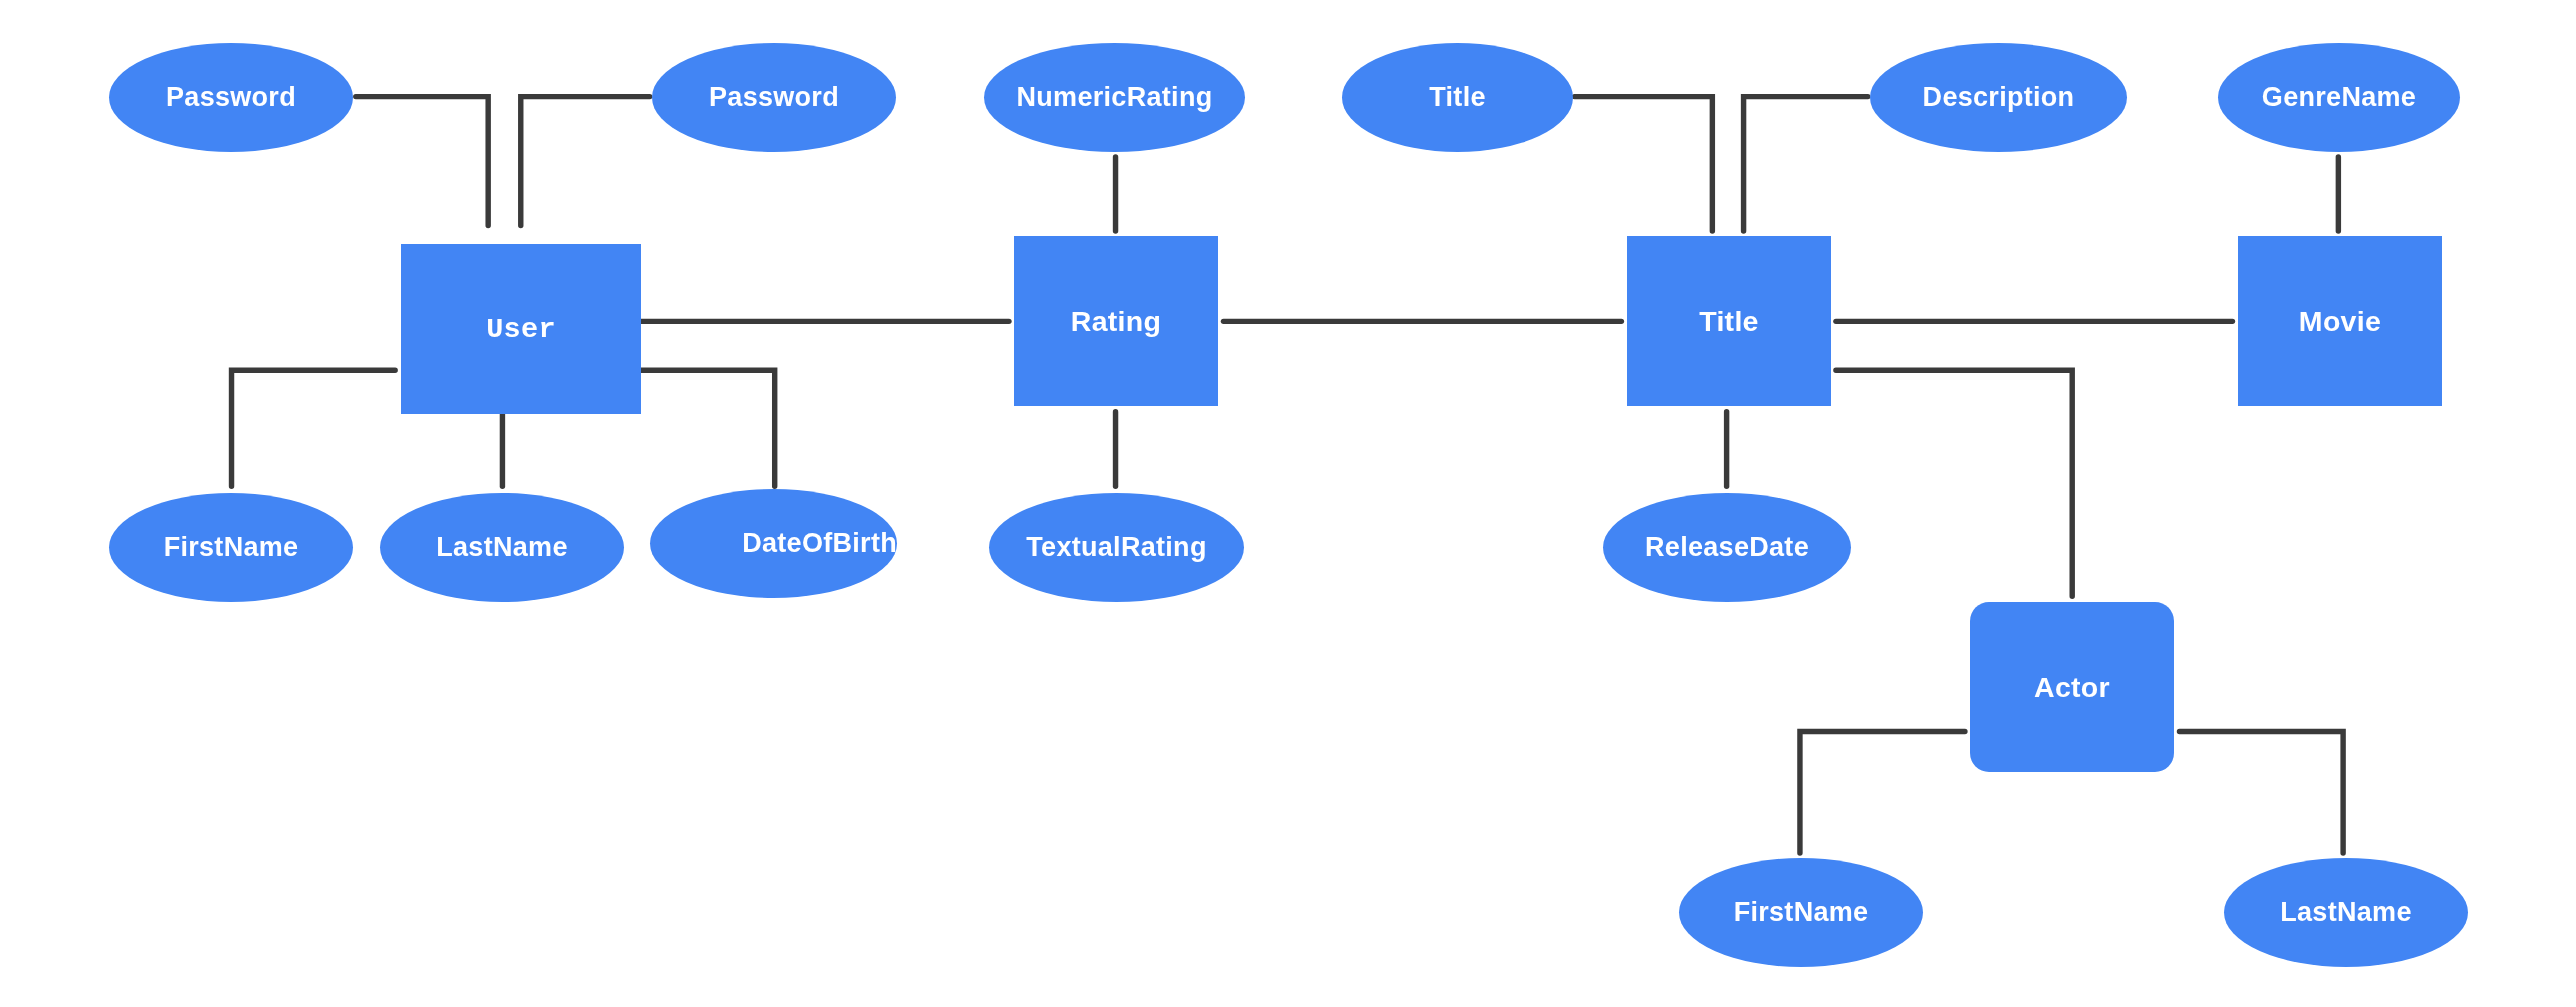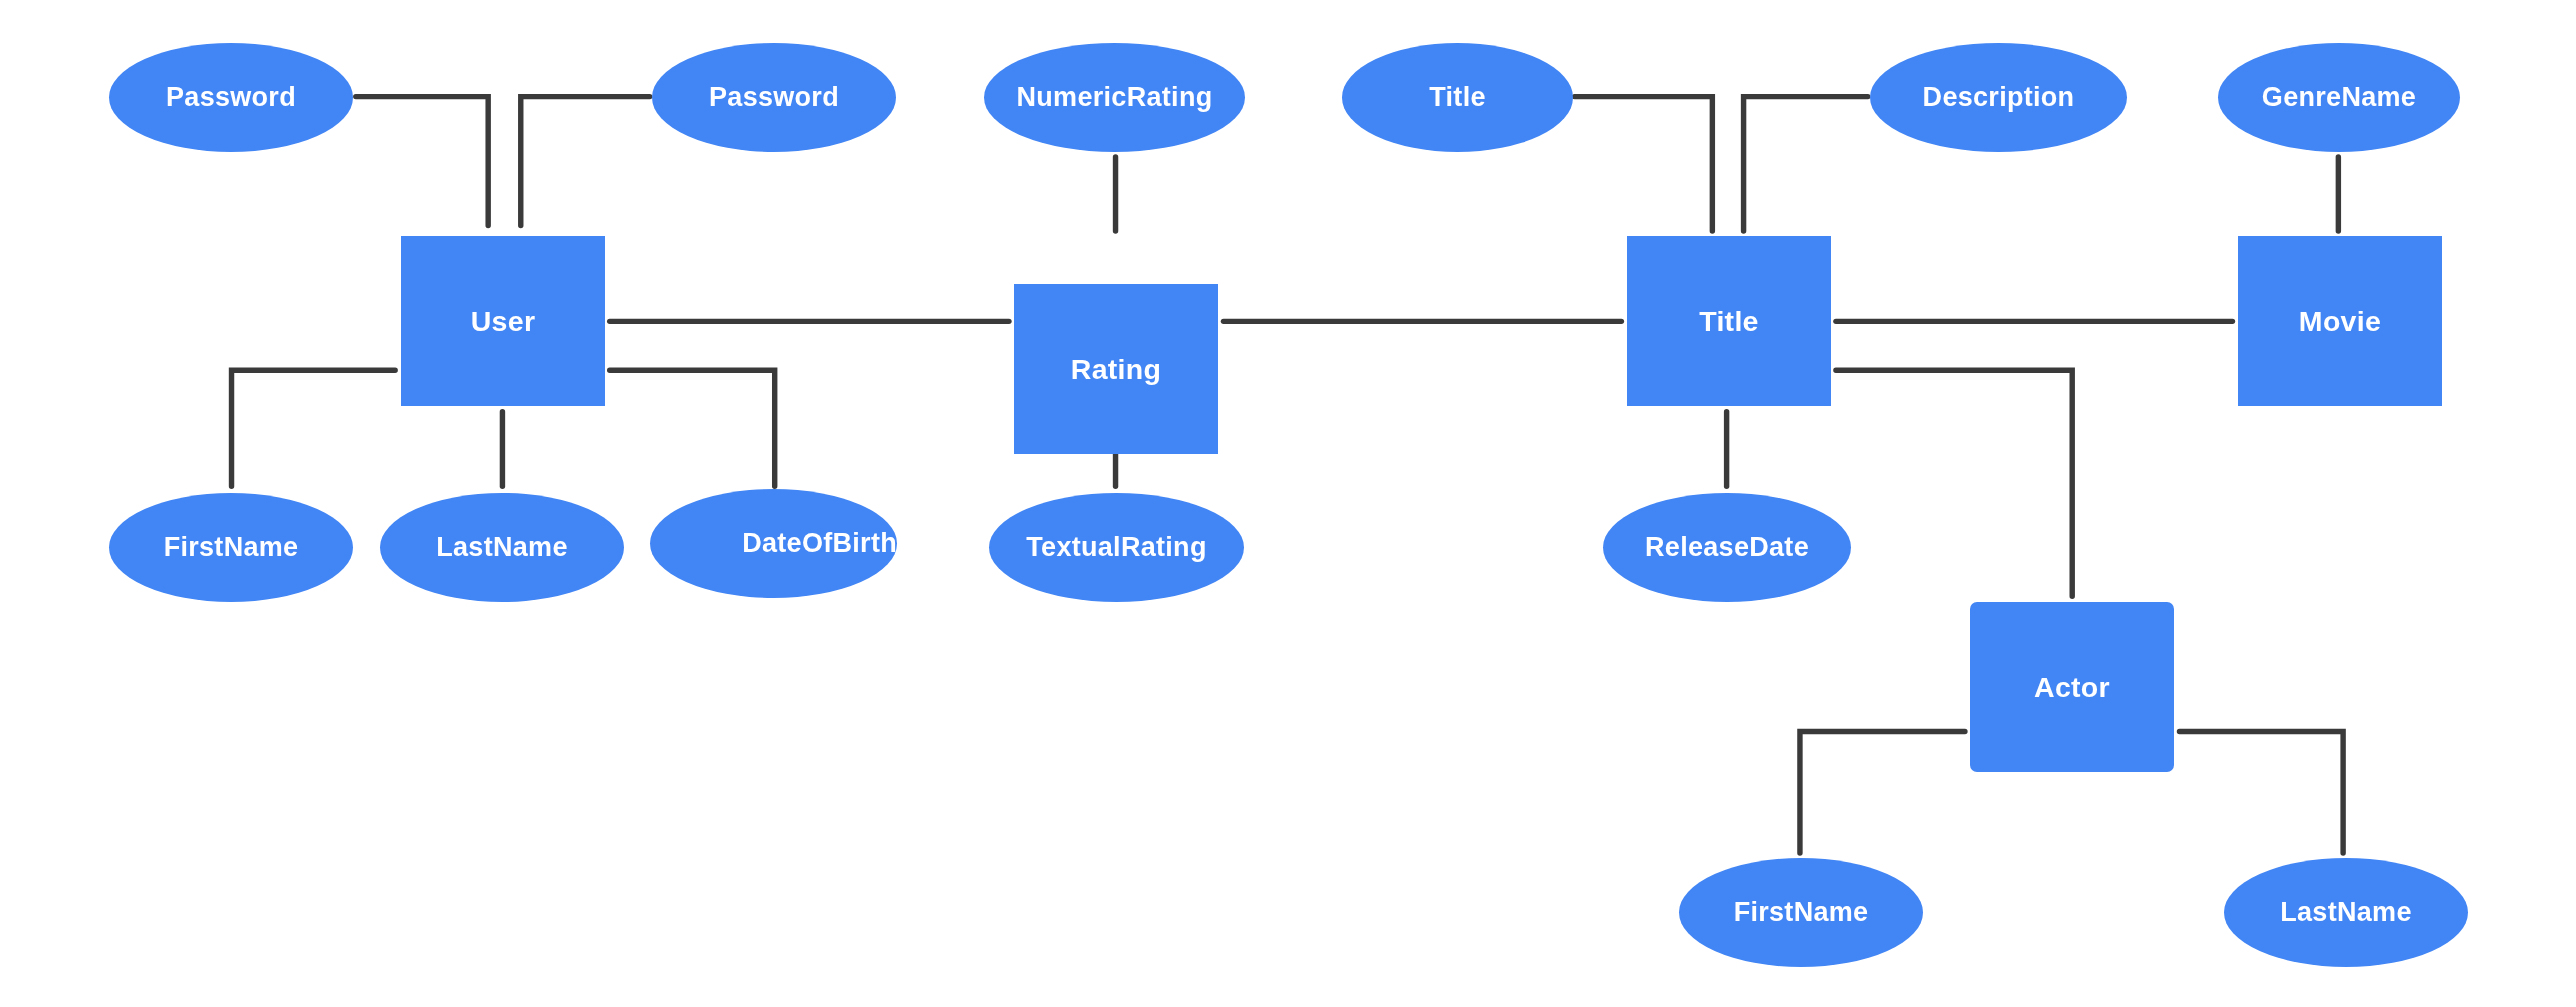--- a/index.html
+++ b/index.html
@@ -45,33 +45,33 @@
       <polyline points="2319,142 2522,142 2522,340" fill="none" stroke="#3a3a3a" stroke-width="8" stroke-linecap="round" stroke-linejoin="miter"></polyline>
       <polyline points="2751,142 2568,142 2568,340" fill="none" stroke="#3a3a3a" stroke-width="8" stroke-linecap="round" stroke-linejoin="miter"></polyline>
       <polyline points="2543,606 2543,716" fill="none" stroke="#3a3a3a" stroke-width="8" stroke-linecap="round" stroke-linejoin="miter"></polyline>
       <polyline points="2704,473 3288,473" fill="none" stroke="#3a3a3a" stroke-width="8" stroke-linecap="round" stroke-linejoin="miter"></polyline>
       <polyline points="3444,231 3444,340" fill="none" stroke="#3a3a3a" stroke-width="8" stroke-linecap="round" stroke-linejoin="miter"></polyline>
       <polyline points="2704,545 3052,545 3052,878" fill="none" stroke="#3a3a3a" stroke-width="8" stroke-linecap="round" stroke-linejoin="miter"></polyline>
       <polyline points="2894,1077 2651,1077 2651,1256" fill="none" stroke="#3a3a3a" stroke-width="8" stroke-linecap="round" stroke-linejoin="miter"></polyline>
       <polyline points="3210,1077 3451,1077 3451,1256" fill="none" stroke="#3a3a3a" stroke-width="8" stroke-linecap="round" stroke-linejoin="miter"></polyline>
     </svg>
   <div id="nodes">
-      <div class="node entity" style="left: 401px; top: 236px; width: 204px; height: 170px;">
+      <div class="node entity" style="left: 401px; top: 244px; width: 240px; height: 170px; font-family: Liberation Mono, monospace;">
         <span class="node-label">User</span>
       </div>
-      <div class="node entity" style="left: 1014px; top: 236px; width: 204px; height: 170px; margin-top: 48px;">
+      <div class="node entity" style="left: 1014px; top: 236px; width: 204px; height: 170px;">
         <span class="node-label">Rating</span>
       </div>
       <div class="node entity" style="left: 1627px; top: 236px; width: 204px; height: 170px;">
         <span class="node-label">Title</span>
       </div>
       <div class="node entity" style="left: 2238px; top: 236px; width: 204px; height: 170px;">
         <span class="node-label">Movie</span>
       </div>
-      <div class="node entity" style="left: 1970px; top: 602px; width: 204px; height: 170px; border-radius: 7px;">
+      <div class="node entity" style="left: 1970px; top: 602px; width: 204px; height: 170px; border-radius: 19px;">
         <span class="node-label">Actor</span>
       </div>
       <div class="node attribute" style="left: 109px; top: 43px; width: 244px; height: 109px;">
         <span class="node-label">Password</span>
       </div>
       <div class="node attribute" style="left: 652px; top: 43px; width: 244px; height: 109px;">
         <span class="node-label">Password</span>
       </div>
       <div class="node attribute" style="left: 109px; top: 493px; width: 244px; height: 109px;">
         <span class="node-label">FirstName</span>

